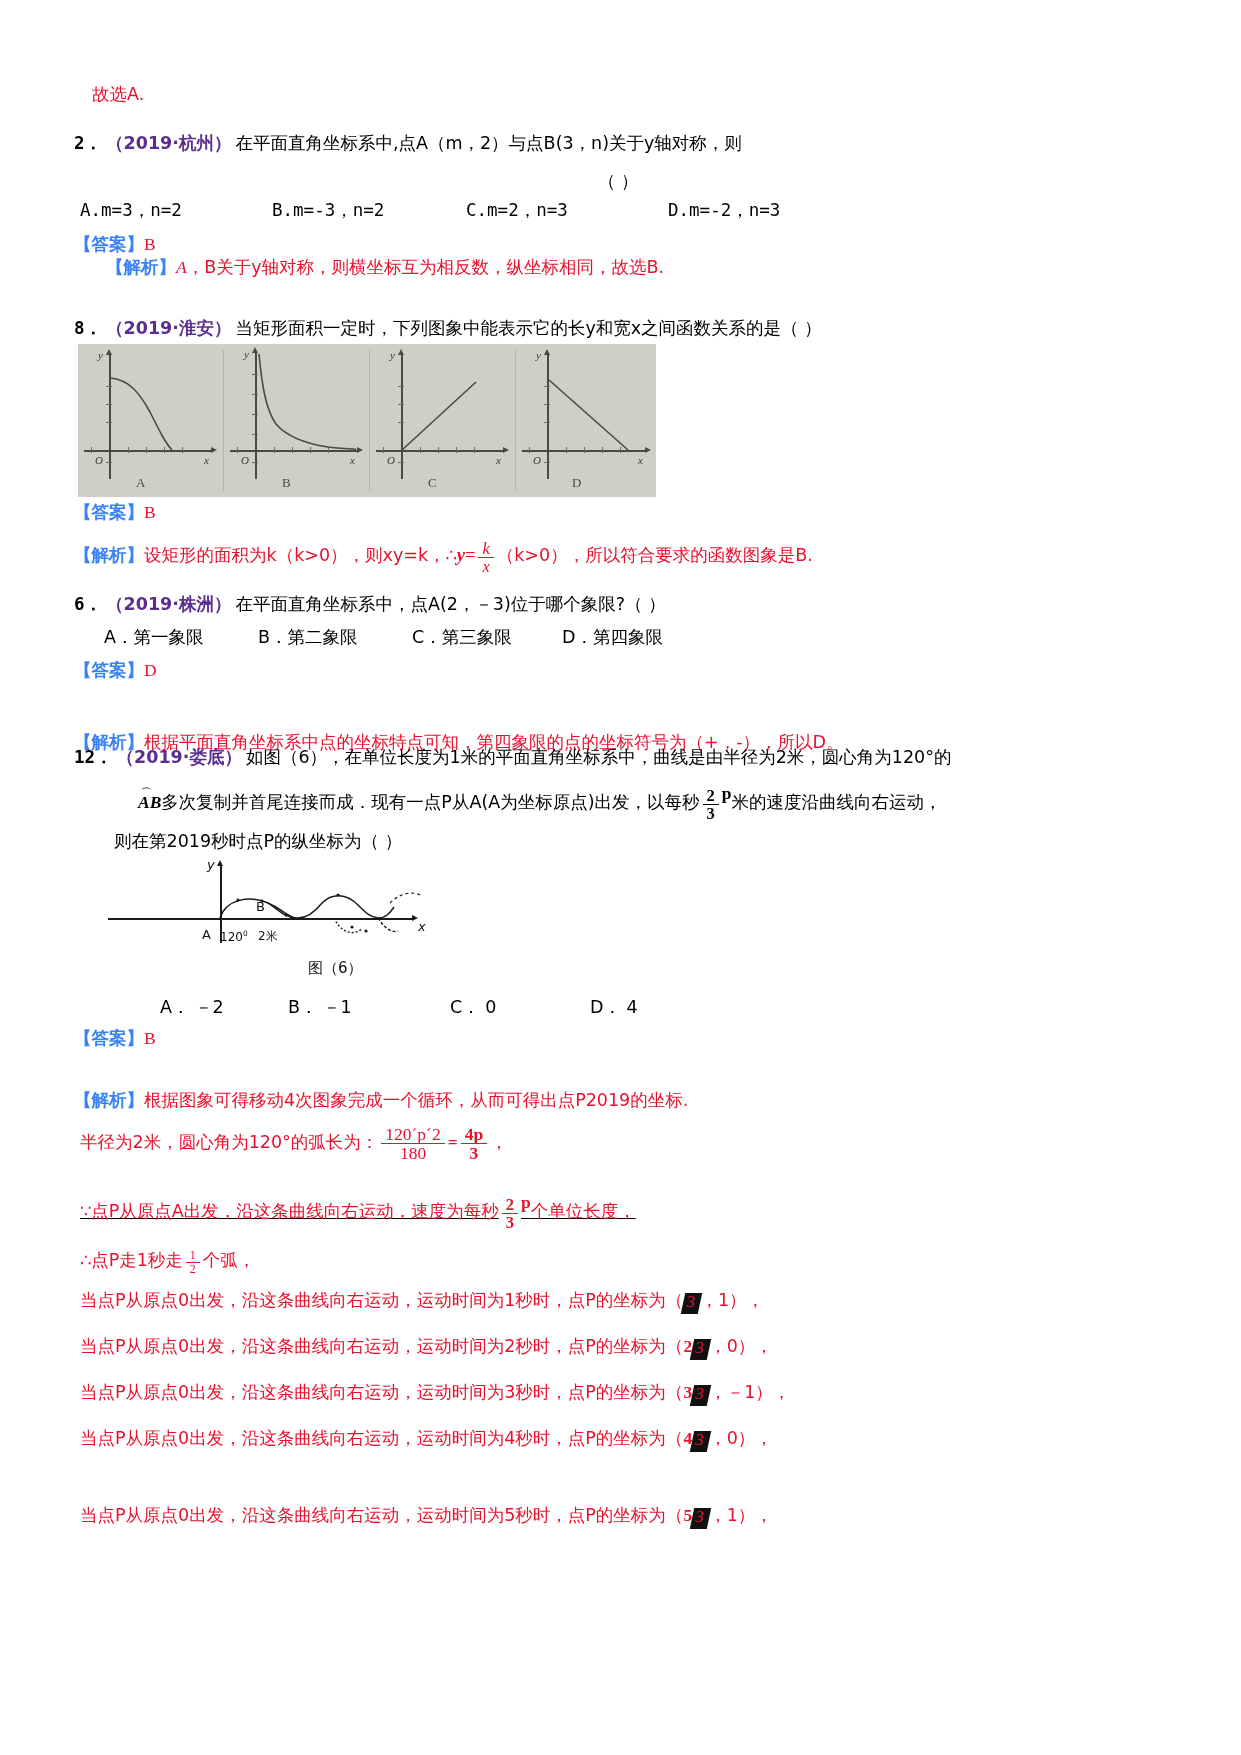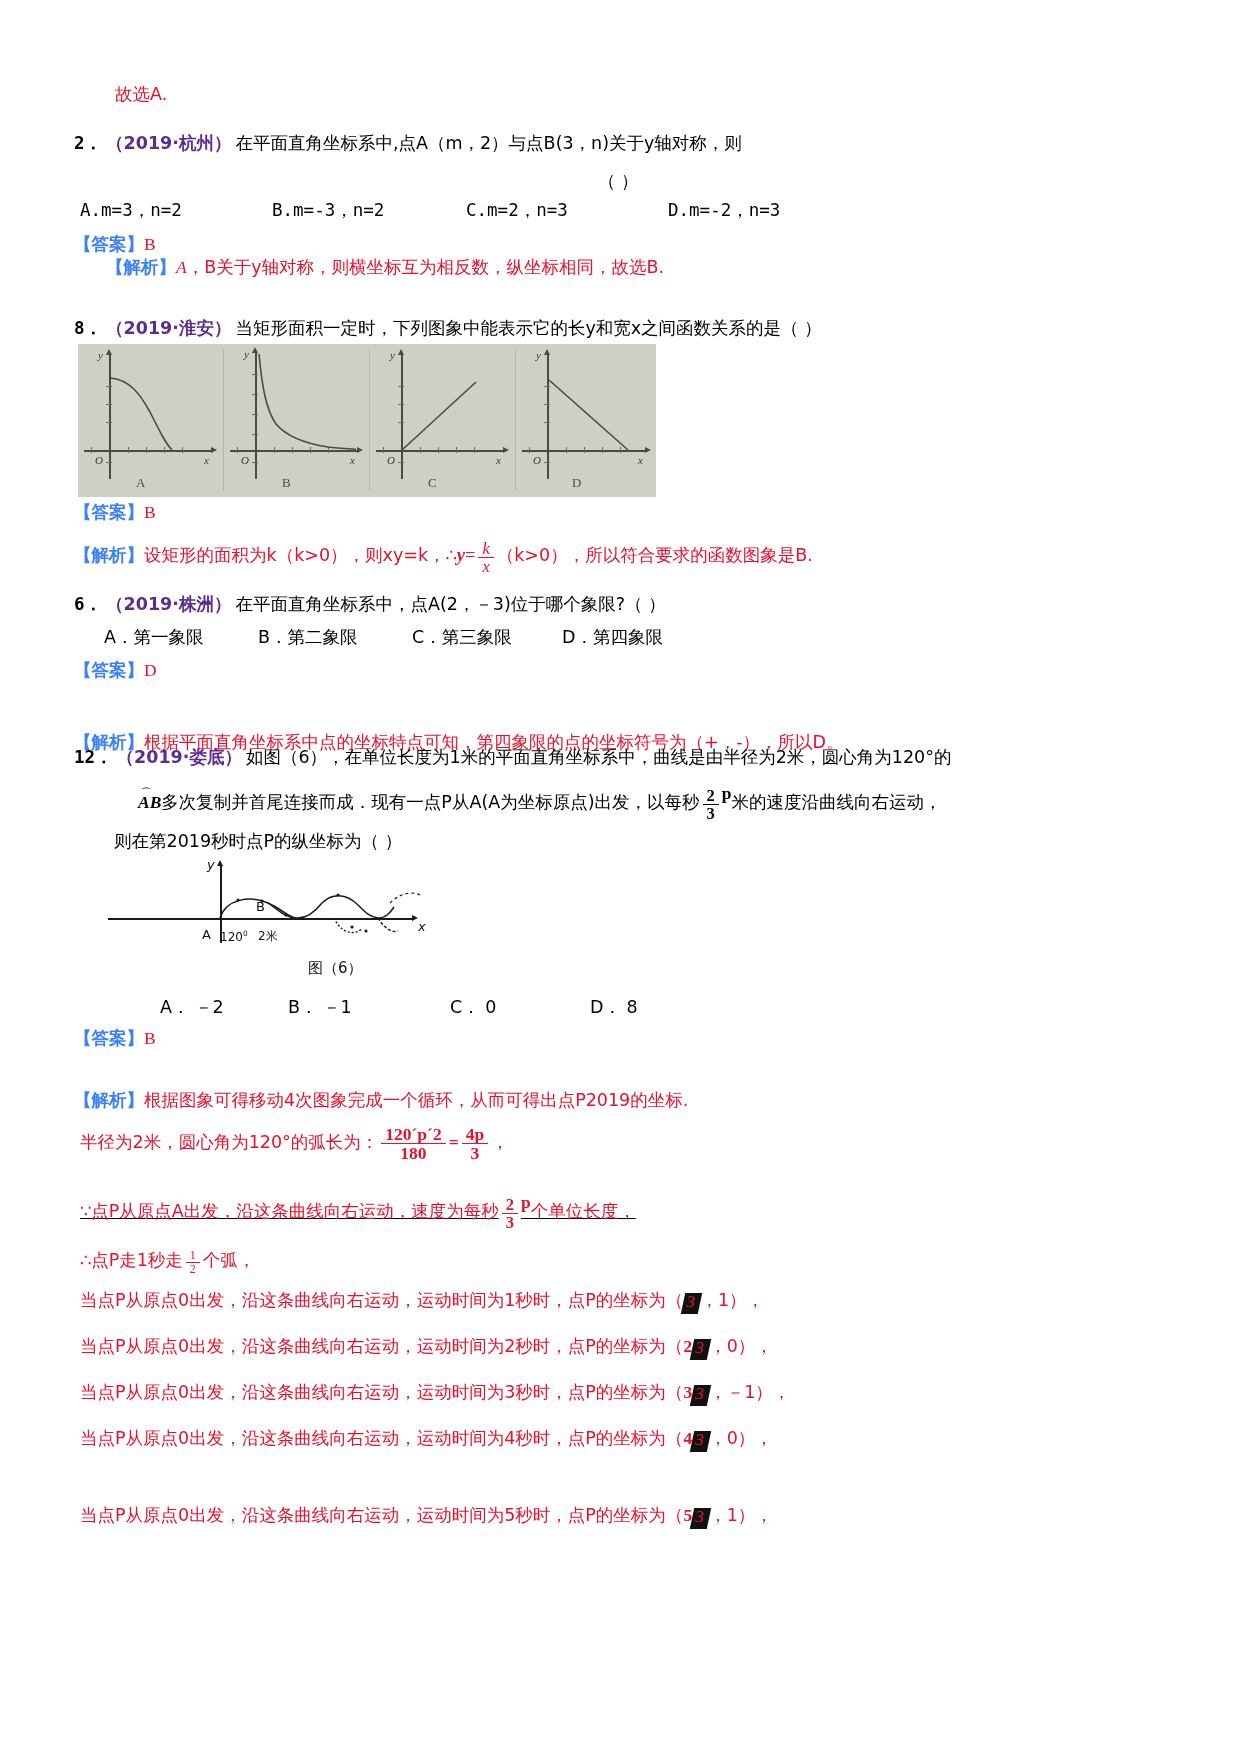--- a/index.html
+++ b/index.html
@@ -47,21 +47,21 @@
 
   sup.sm{font-size:0.62em;vertical-align:super;}
   .radical{display:inline-block;position:relative;vertical-align:middle;}
   .blk{display:inline-block;background:#111;}
 </style>
 </head>
 <body>
 
 <div class="page">
 
-  <div class="row cn red t17" style="left:115px;top:82px;">故选A.</div>
+  <div class="row cn red t17" style="left:92px;top:82px;">故选A.</div>
 
   <div class="row" style="left:74px;top:131px;">
     <span class="qnum t17">2．</span>
     <span class="purple cn t17">（2019·杭州）</span>
     <span class="cn t17">在平面直角坐标系中,点A（m，2）与点B(3，n)关于y轴对称，则</span>
   </div>
   <div class="row cn t17" style="left:598px;top:169px;">（      ）</div>
 
   <div class="row mono t17" style="left:80px;top:198px;">A.m=3，n=2</div>
   <div class="row mono t17" style="left:272px;top:198px;">B.m=-3，n=2</div>
@@ -259,31 +259,31 @@
 
       <path d="M300,48 C310,38 322,36 330,40" fill="none" stroke="#1a1a1a" stroke-width="1.2" stroke-dasharray="3,3"></path>
 
       <path d="M130,63 L148,80" stroke="#1a1a1a" stroke-width="0" fill="none"></path>
     </svg>
   </div>
 
   <div class="row cn t17" style="left:160px;top:995px;">A．  －2</div>
   <div class="row cn t17" style="left:288px;top:995px;">B．  －1</div>
   <div class="row cn t17" style="left:450px;top:995px;">C． 0</div>
-  <div class="row cn t17" style="left:590px;top:995px;">D． 8</div>
+  <div class="row cn t17" style="left:590px;top:995px;">D． 4</div>
 
   <div class="row" style="left:74px;top:1026px;">
     <span class="redb cn t17">【答案】</span><span class="red t17">B</span>
   </div>
   <div class="row" style="left:74px;top:1060px;margin-top:28px;">
     <span class="redb cn t17">【解析】</span><span class="red cn t17">根据图象可得移动4次图象完成一个循环，从而可得出点P2019的坐标.</span>
   </div>
 
   <div class="row" style="left:80px;top:1125px;">
-    <span class="red cn t17">半径为2米，圆心角为120°的弧长为：</span><span class="frac red t17" style="font-weight:bold;"><span class="num">120´p´2</span><span class="den">180</span></span><span class="red t17" style="font-weight:bold;">=</span><span class="frac red t17" style="font-weight:bold;"><span class="num">4p</span><span class="den">3</span></span><span class="red cn t17">，</span>
+    <span class="red cn t17">半径为2米，圆心角为120°的弧长为：</span><span class="frac red t17" style="font-weight:normal;"><span class="num">120´p´2</span><span class="den">180</span></span><span class="red t17" style="font-weight:bold;">=</span><span class="frac red t17" style="font-weight:bold;"><span class="num">4p</span><span class="den">3</span></span><span class="red cn t17">，</span>
   </div>
 
   <div class="row" style="left:80px;top:1196px;text-decoration:underline;">
     <span class="red cn t17">∵点P从原点A出发，沿这条曲线向右运动，速度为每秒</span><span class="frac red t16" style="font-weight:bold;"><span class="num">2</span><span class="den">3</span></span><span class="red t17" style="font-weight:bold;position:relative;top:-9px;">p</span><span class="red cn t17">个单位长度，</span>
   </div>
 
   <div class="row" style="left:80px;top:1248px;">
     <span class="red cn t17">∴点P走1秒走</span><span class="frac red t13" style="font-size:12px;"><span class="num">1</span><span class="den">2</span></span><span class="red cn t17">个弧，</span>
   </div>
 

